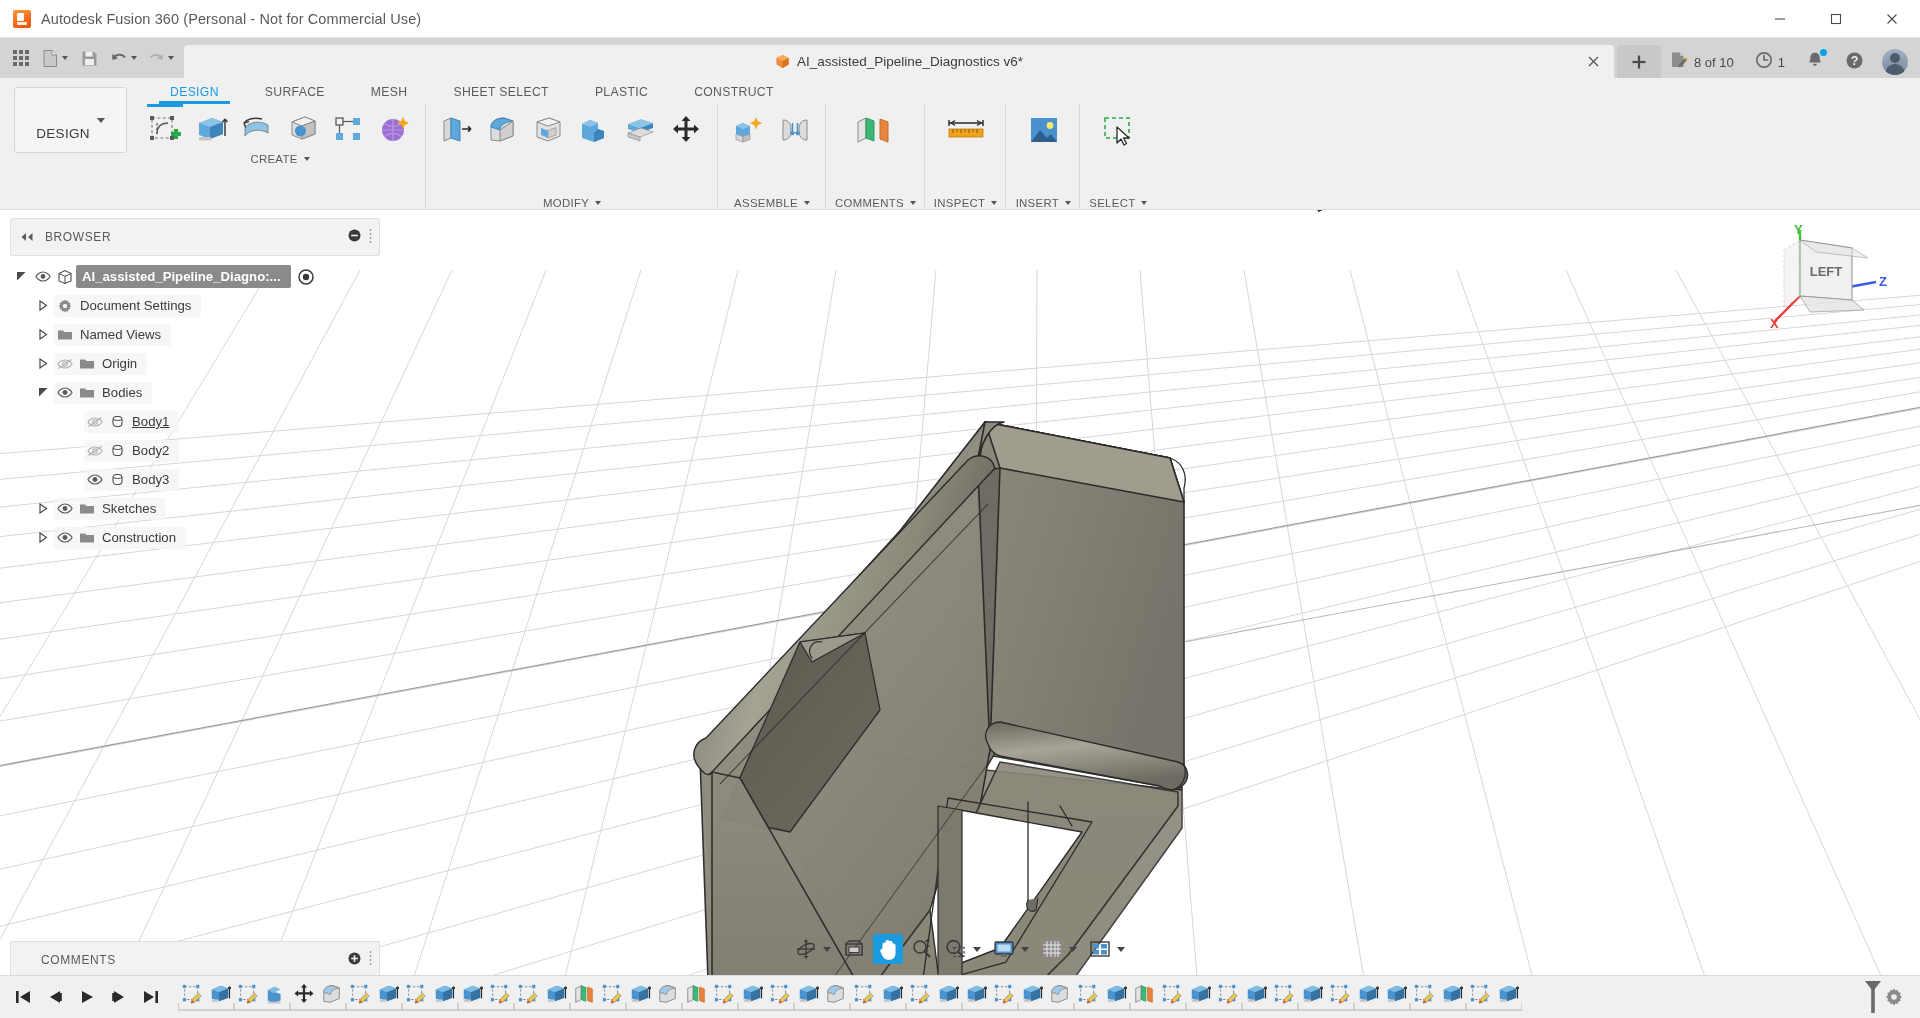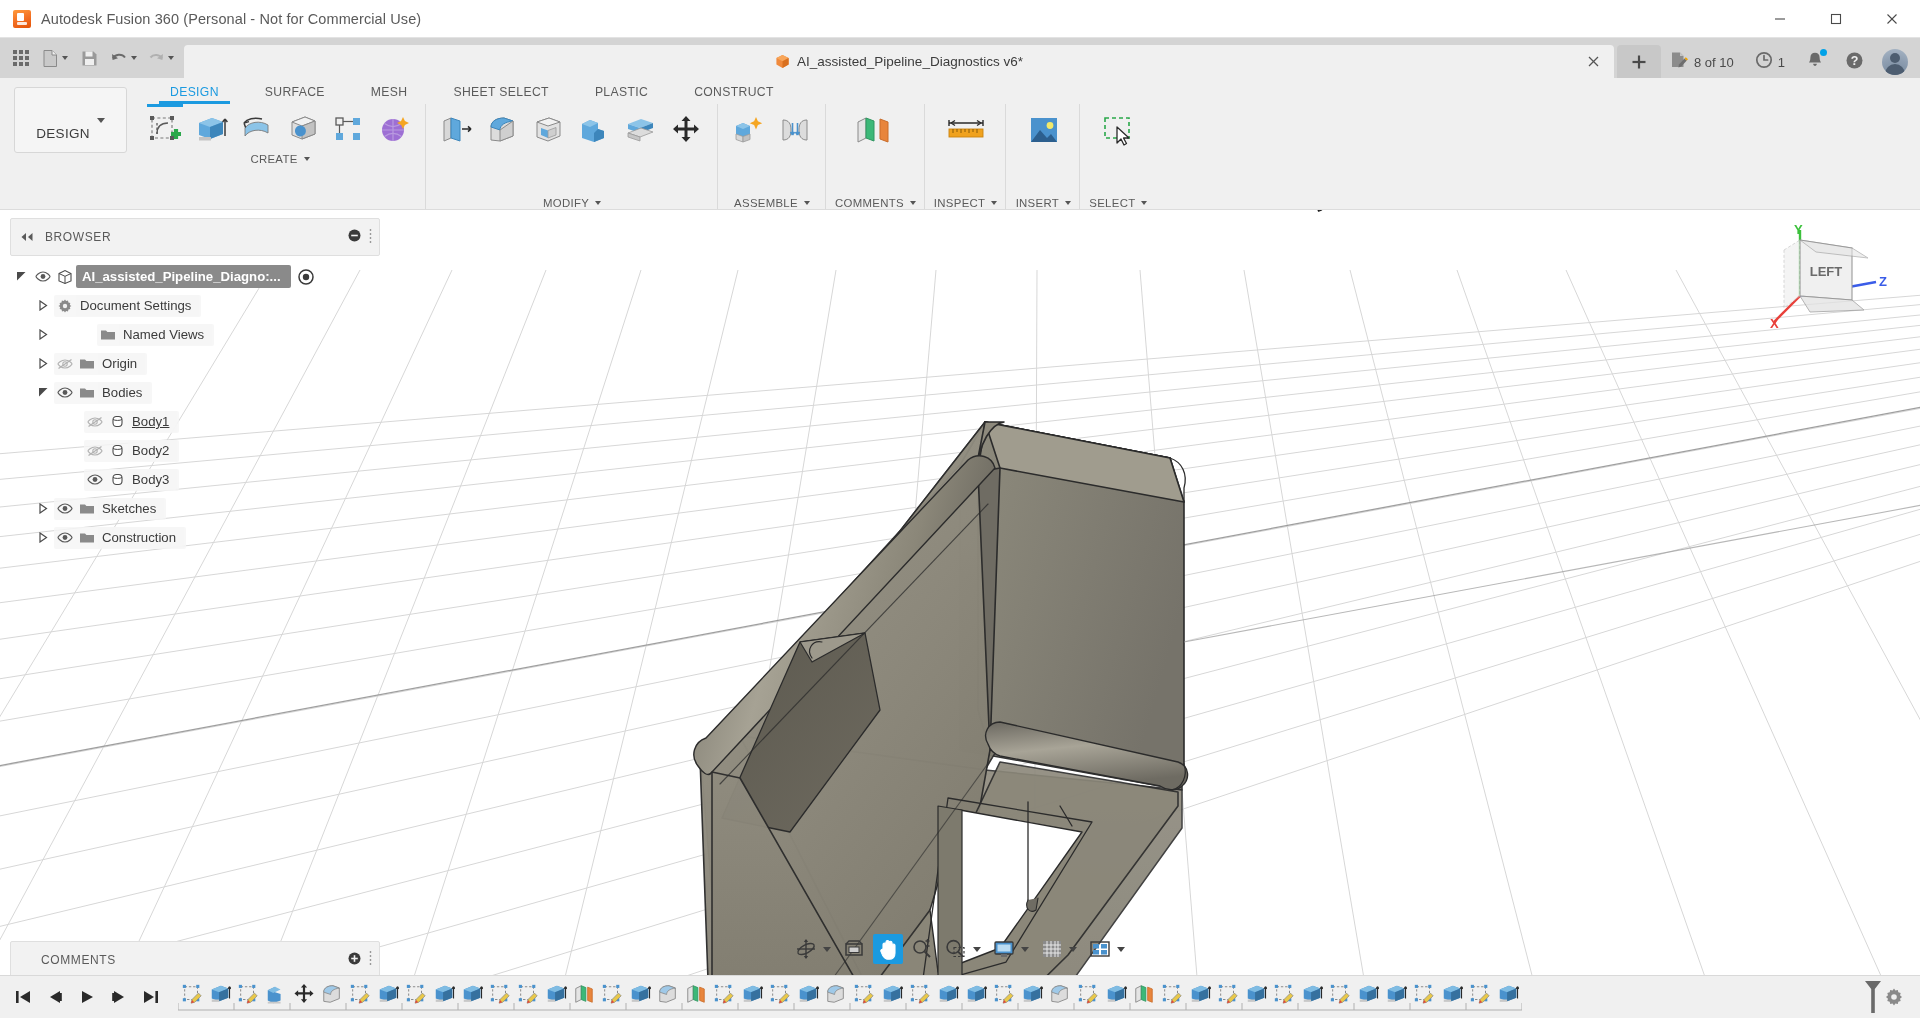--- a/index.html
+++ b/index.html
@@ -812,21 +812,21 @@
             <span class="tw">
               <svg width="16" height="16" viewBox="0 0 16 16">
                   <path d="M8 1.5 l1.1 1.6 l1.9 -.5 l.4 1.9 l1.9 .5 l-.5 1.9 l1.6 1.1 l-1.6 1.1 l.5 1.9 l-1.9 .5 l-.4 1.9 l-1.9 -.5 L8 14.5 l-1.1 -1.6 l-1.9 .5 l-.4 -1.9 l-1.9 -.5 l.5 -1.9 L1.5 8 l1.6 -1.1 l-.5 -1.9 l1.9 -.5 l.4 -1.9 l1.9 .5 Z" fill="#8a8a8a"></path>
                   <circle cx="8" cy="8" r="2.2" fill="#f2f2f2"></circle>
                 </svg>
             </span>
             <span class="tlabel">Document Settings</span>
           </span>
         </div>
 
-        <div class="trow" style="padding-left:22px;gap:43px;">
+        <div class="trow" style="padding-left:22px;">
           <span class="tw">
             <svg width="10" height="11" viewBox="0 0 10 11">
                 <path d="M2 1 L8.5 5.5 L2 10 Z" fill="none" stroke="#4a4a4a" stroke-width="1.2"></path>
               </svg>
           </span>
           <span class="chip" style="padding-right:2px;">
             <span class="tw">
               <svg width="16" height="13" viewBox="0 0 16 13">
                   <path d="M1 2.5 h5 l1.4 1.6 h7.6 v7.4 h-14 Z" fill="#8a8a8a"></path>
                 </svg>

